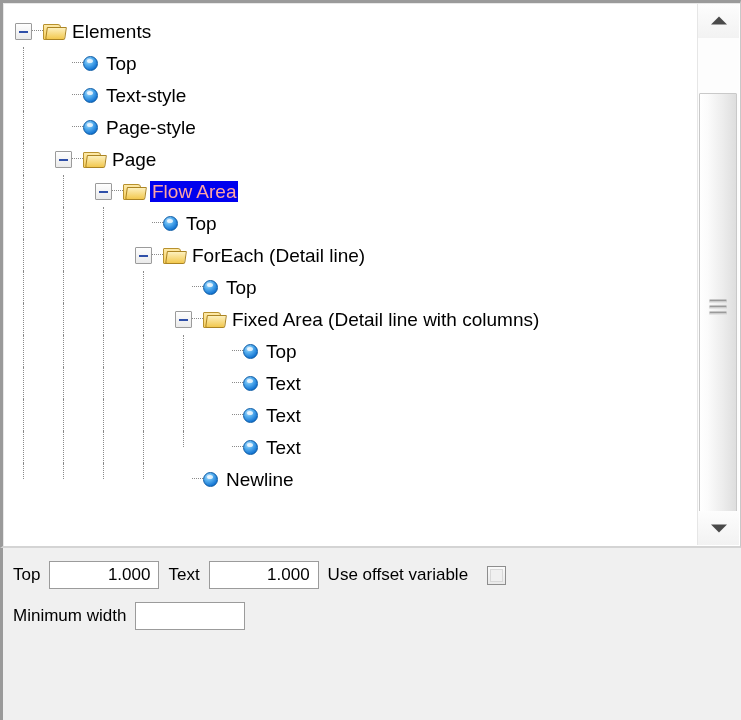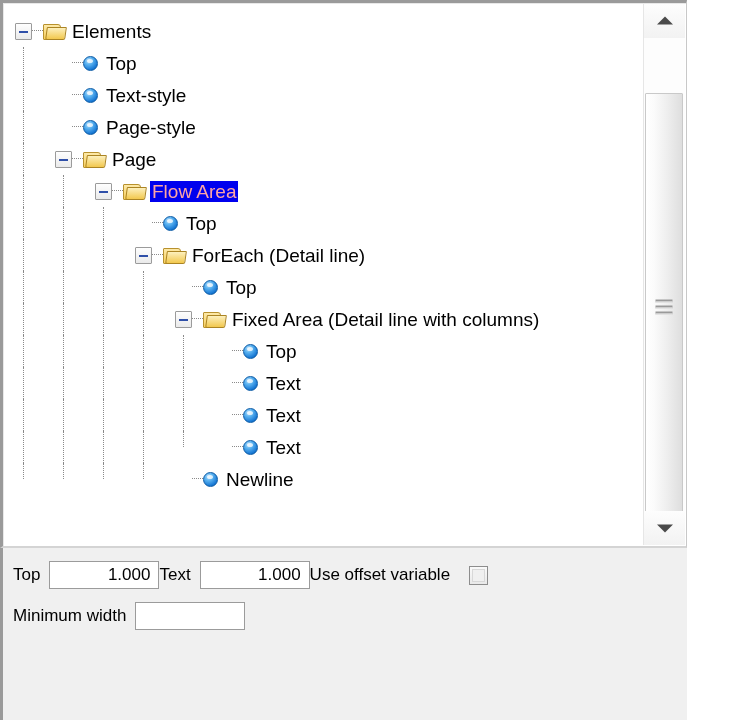--- a/index.html
+++ b/index.html
@@ -5,21 +5,21 @@
   html, body {
     margin: 0; padding: 0;
     width: 741px; height: 720px;
     background: #ffffff;
     font-family: "Liberation Sans", sans-serif;
     overflow: hidden;
   }
 
   #app {
     position: relative;
-    width: 687px; height: 720px;
+    width: 741px; height: 720px;
     background: #f0f0f0;
     display: flex;
     flex-direction: column;
   }
 
   
   .tree-panel {
     position: relative;
     height: 548px;
     background: #ffffff;
@@ -272,20 +272,21 @@
     height: 28px;
     border: 1px solid #9b9b9b;
     background: #ffffff;
     box-sizing: border-box;
     display: flex;
     align-items: center;
     justify-content: flex-end;
     padding: 0 8px;
     font-size: 17px;
     color: #000;
+    margin-right: 9px;
   }
   .tbox.w-top { width: 110px; }
   .tbox.w-left { width: 110px; }
   .tbox.w-minw { width: 110px; margin-right: 0; }
 
   .chk {
     width: 19px; height: 19px;
     border: 1px solid #8d8d8d;
     background: linear-gradient(180deg,#fafafa 0%,#e9e9e9 100%);
     box-sizing: border-box;

